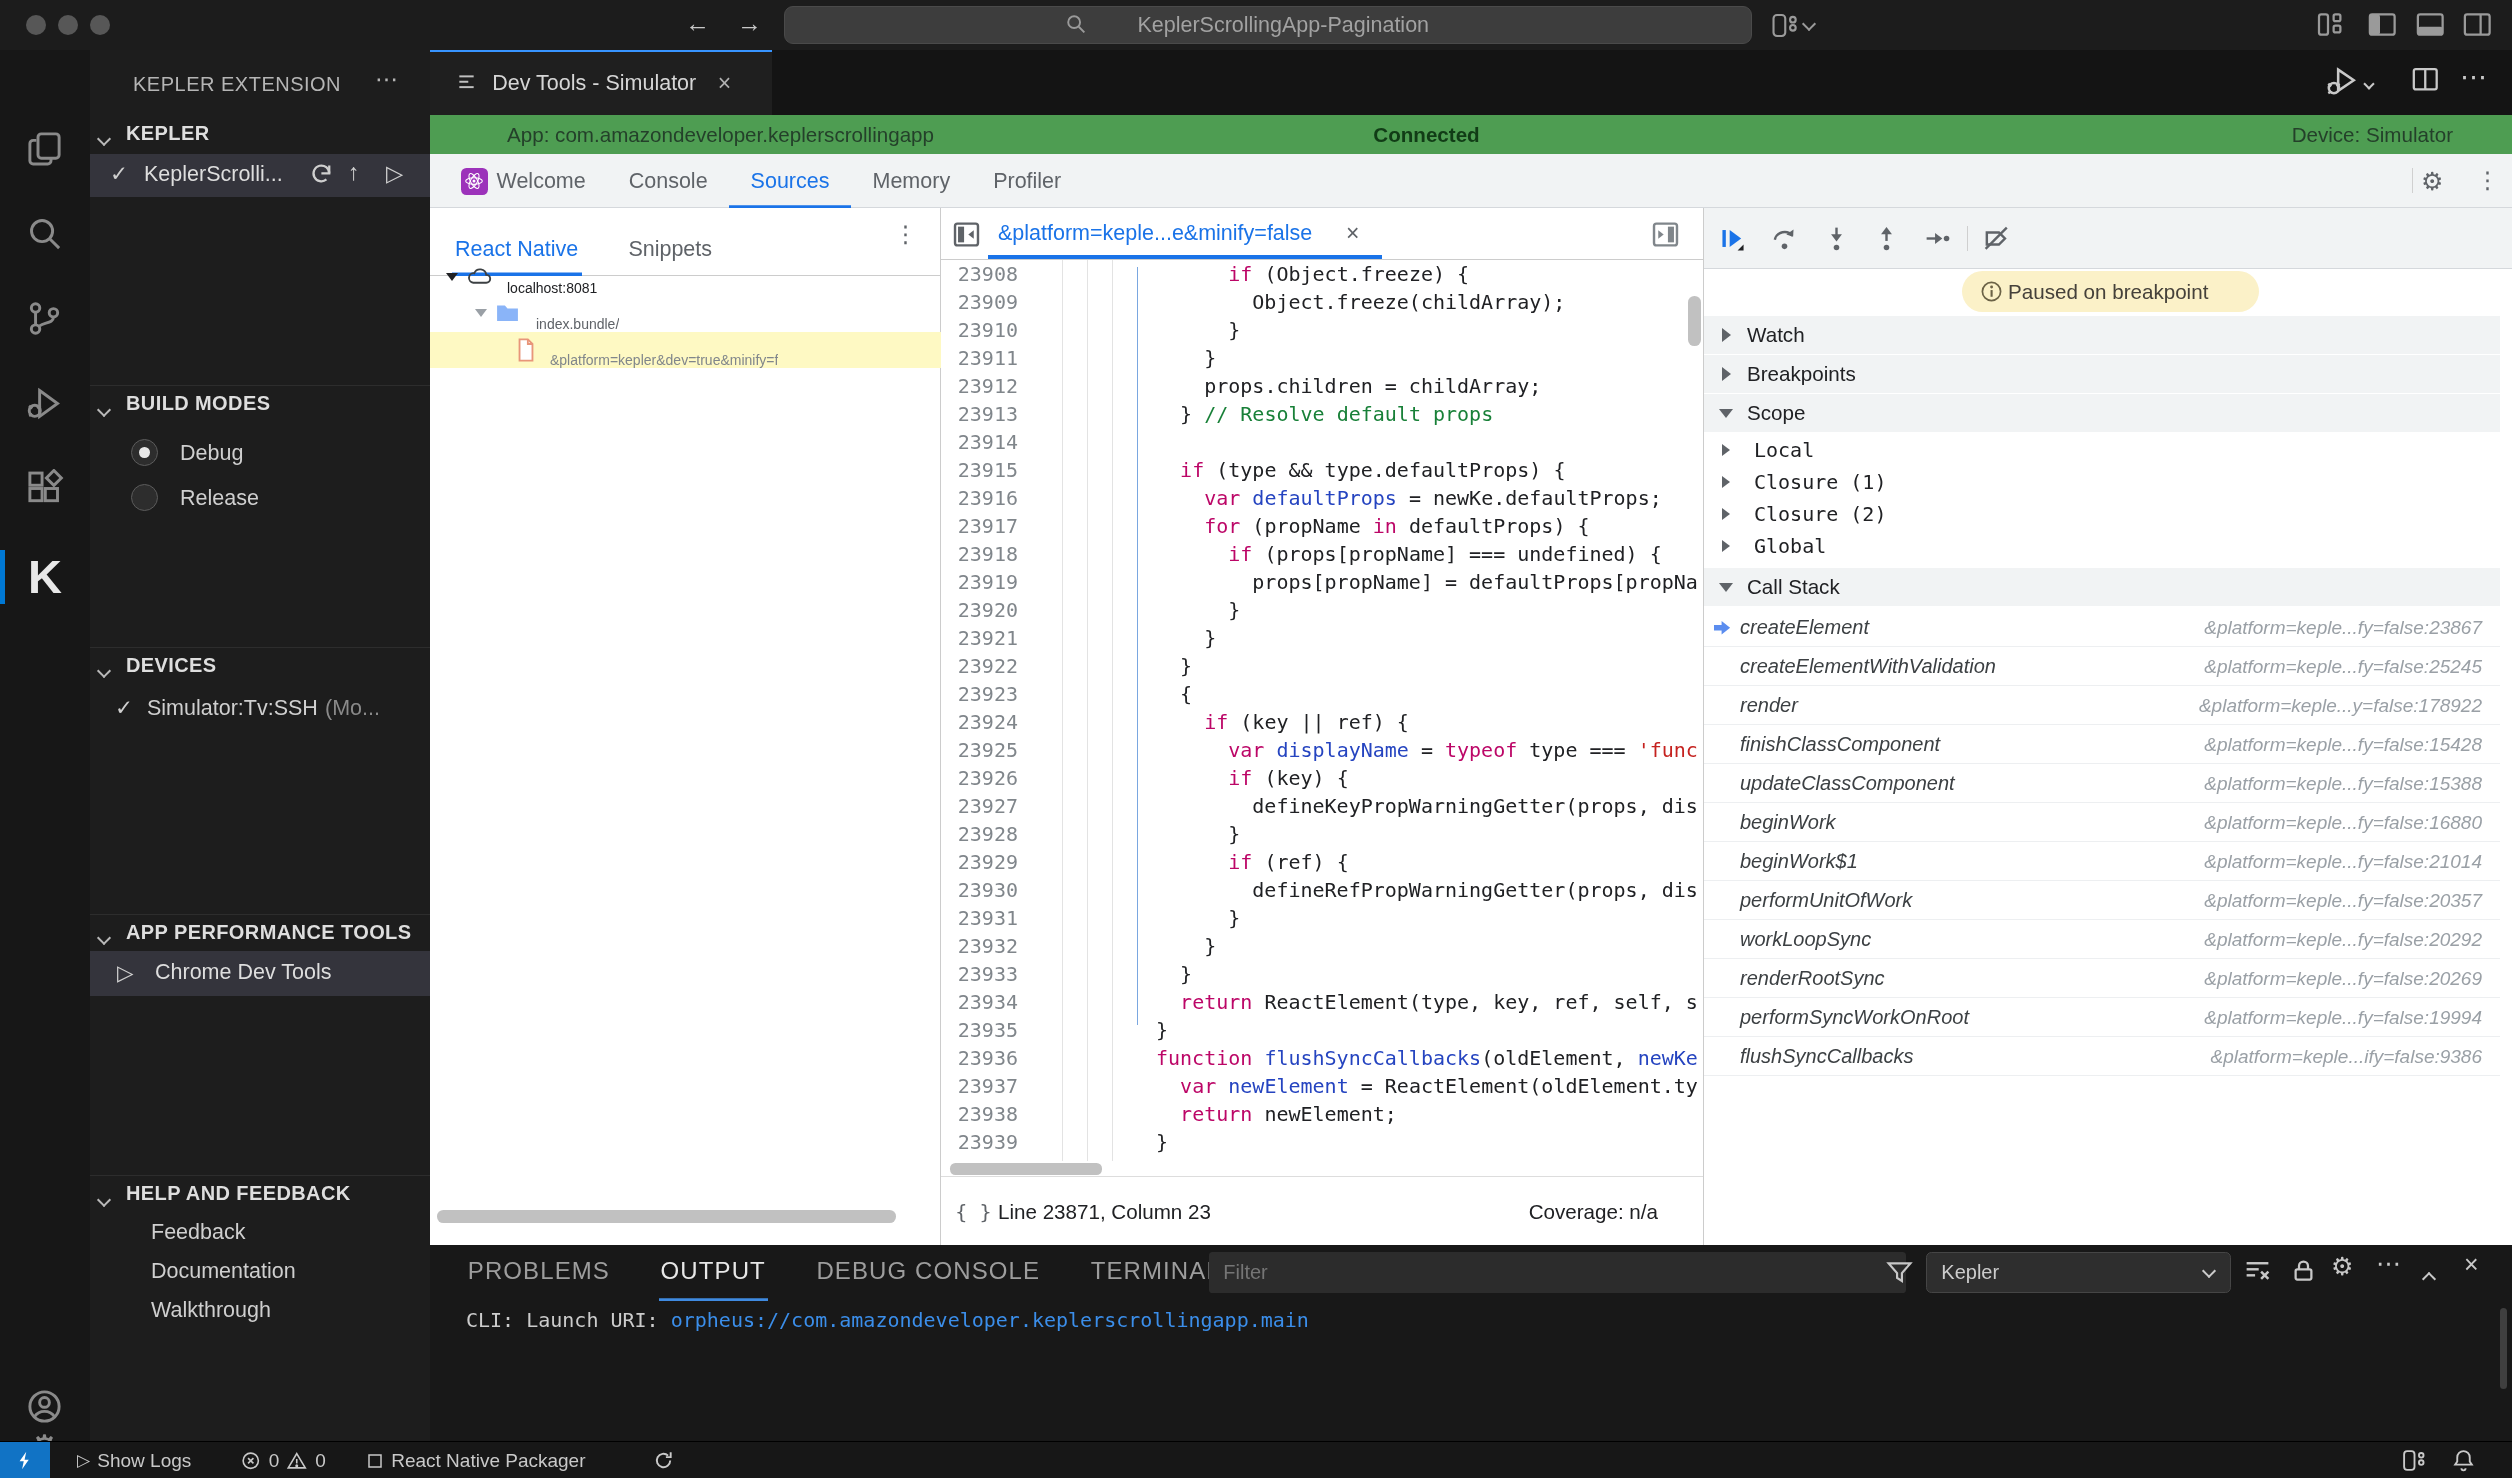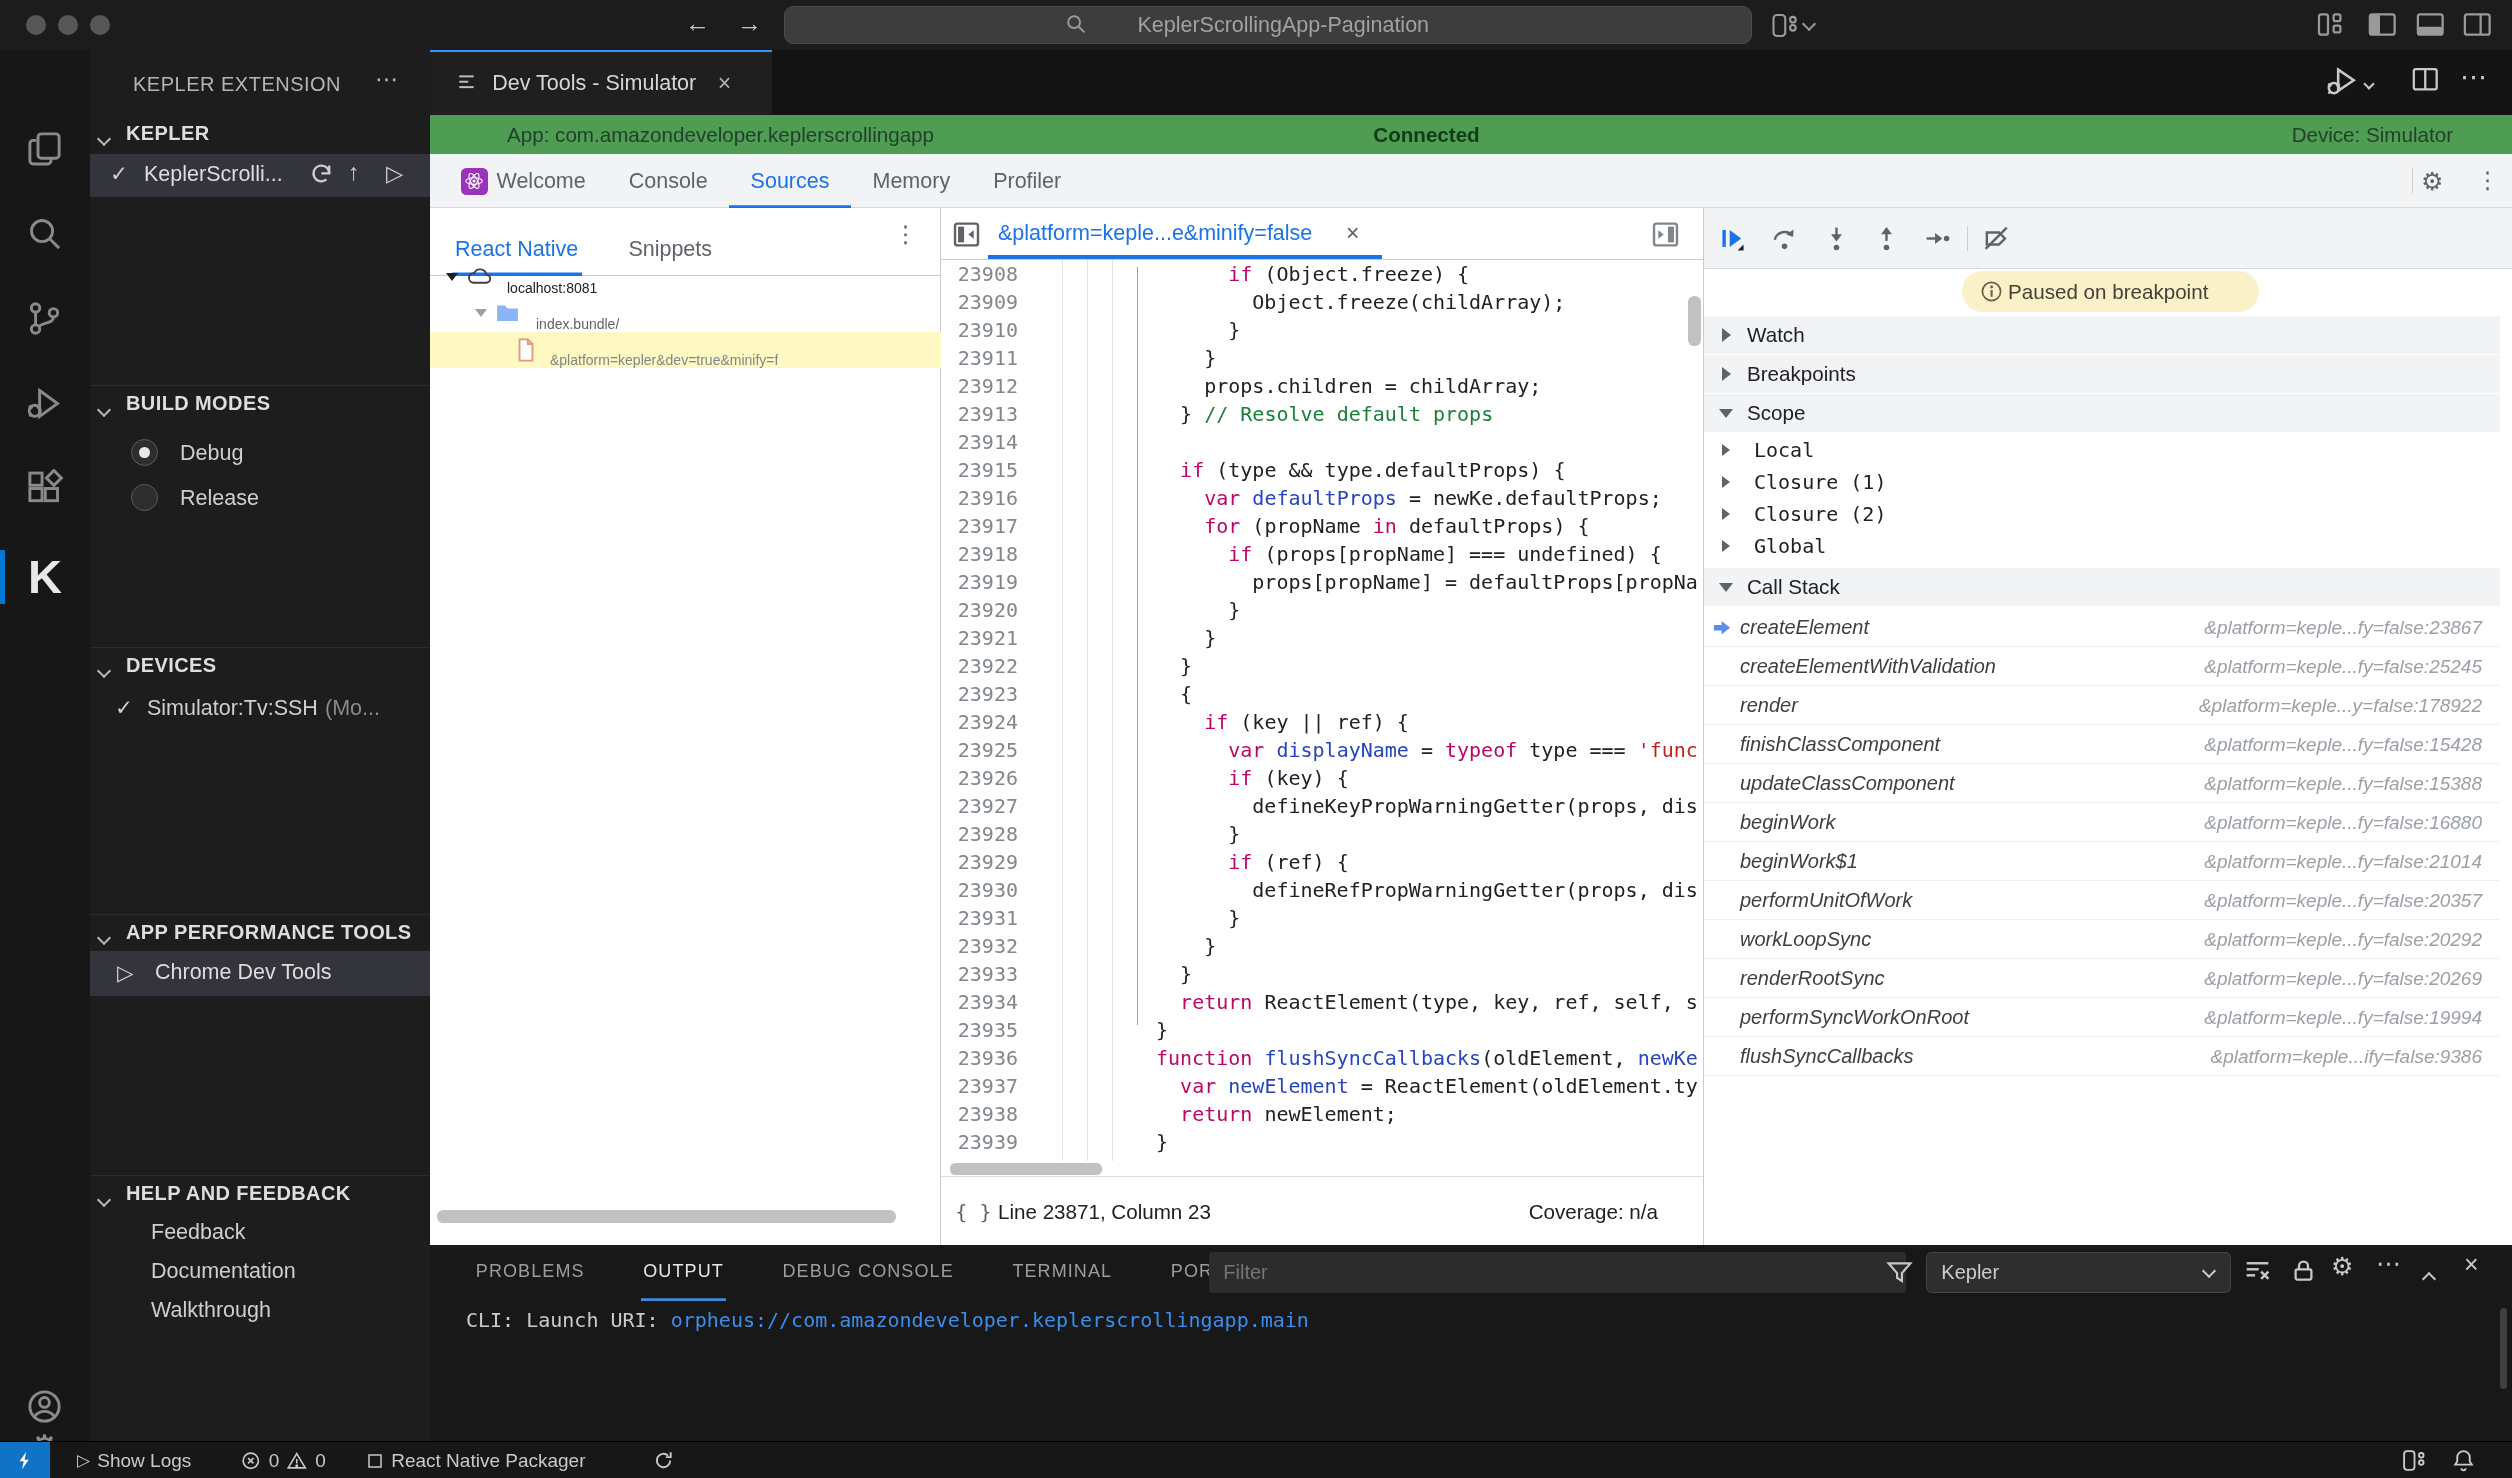--- a/index.html
+++ b/index.html
@@ -112,21 +112,21 @@
   .scope-row .car-r { position:absolute; left:18px; top:10px; width:0; height:0; border-top:6.3px solid transparent; border-bottom:6.3px solid transparent; border-left:8px solid #5f6368; }
   .scope-row .slbl { position:absolute; left:50px; top:0; line-height:32px; font-family:"DejaVu Sans Mono",monospace; font-size:20px; color:#202124; }
   .cs-row { position:relative; height:39px; width:796px; border-bottom:0.9px solid #edeff1; }
   .cs-fn { position:absolute; left:36px; top:0; line-height:39px; font-size:20px; font-style:italic; color:#3c4043; white-space:nowrap; }
   .cs-loc { position:absolute; right:18px; top:0; line-height:39px; font-size:19px; font-style:italic; color:#9aa0a6; white-space:nowrap; }
   .cs-arrow { position:absolute; left:7.2px; top:9px; }
 
   
   .panel { position:absolute; left:430px; top:1245px; width:2082px; height:195px; background:#181818; }
   .panel-tabs { position:absolute; left:36px; top:0; height:56px; display:flex; gap:47px; }
-  .ptab { font-size:18px; letter-spacing:1.1px; color:#9d9d9d; height:56px; line-height:52px; padding:0 1.8px;margin-left:8px; }
+  .ptab { font-size:24px; letter-spacing:1.1px; color:#9d9d9d; height:56px; line-height:52px; padding:0 1.8px; }
   .ptab.active { color:#e7e7e7; box-shadow:inset 0 -2.7px 0 #3f8ae0; }
   .filterbox { position:absolute; left:779px; top:7.2px; width:697px; height:41px; background:#2c2c2c; border-radius:3.6px; }
   .filterbox input { width:100%; height:100%; background:transparent; border:none; outline:none; color:#9a9a9a; font-size:20px; padding-left:14.3px; font-family:"Liberation Sans",sans-serif; }
   .pfunnel { position:absolute; left:1455px; top:12.5px; }
   .pdrop { position:absolute; left:1496px; top:7.2px; width:305px; height:41px; background:#2e2e2e; border:0.9px solid #454545; border-radius:5.4px; }
   .pdrop .val { position:absolute; left:14.3px; top:0; line-height:39px; font-size:20px; color:#ccc; }
   .pdrop .chv { position:absolute; right:16px; top:12.5px; border-color:#ccc; }
   .picon { position:absolute; top:9px; color:#c8c8c8; font-size:25px; }
   .cli { position:absolute; left:36px; top:57px; height:36px; line-height:36px; font-family:"DejaVu Sans Mono",monospace; font-size:20px; color:#cccccc; white-space:pre; }
   .cli .link { color:#3b8eea; }

